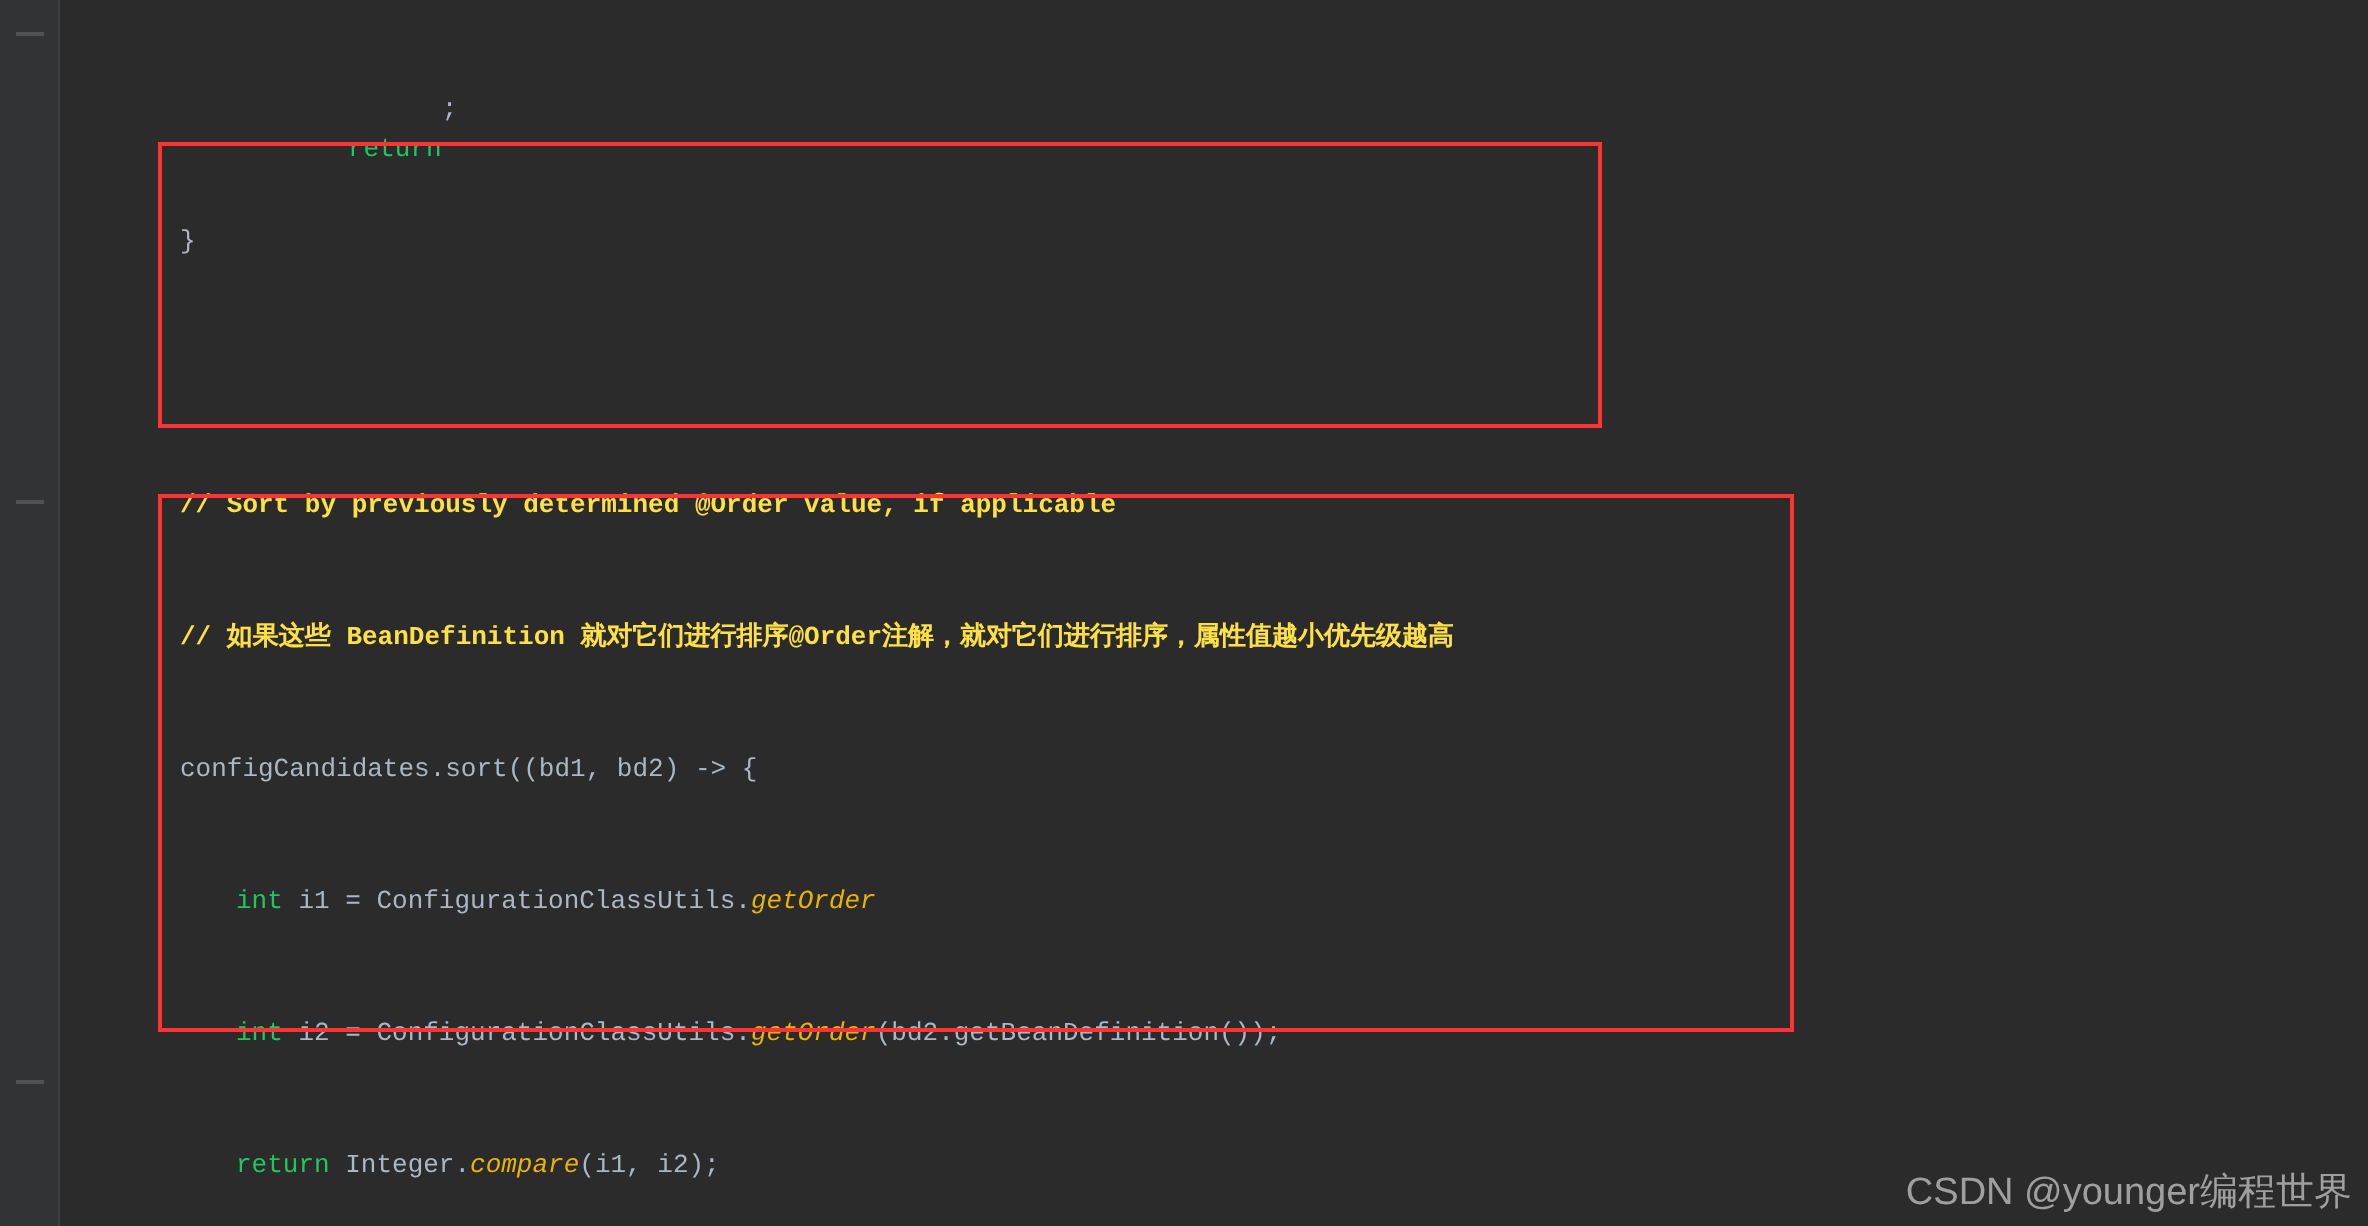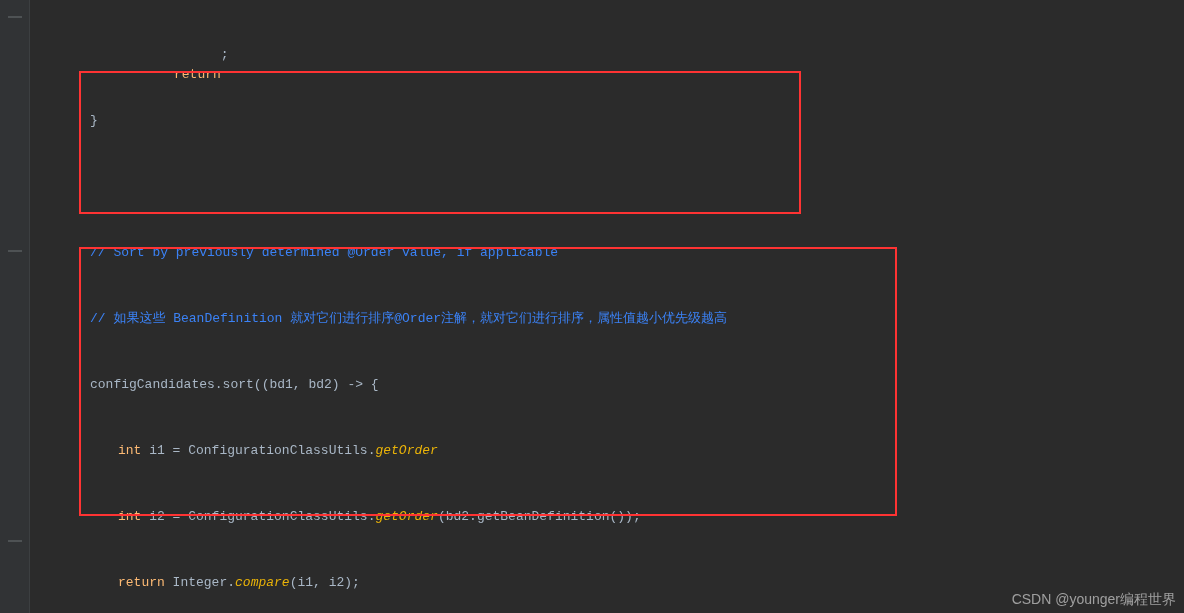--- a/index.html
+++ b/index.html
@@ -43,22 +43,22 @@
       white-space: pre;
     }
     .line {
       height: 22px;
       display: flex;
       align-items: center;
     }
     .indent-2 { padding-left: 56px; }
     .indent-3 { padding-left: 84px; align-items: flex-end; }
     .indent-5 { padding-left: 140px; }
-    .kw { color: #fdba74; margin-top: 40px; }
-    .comment { color: #3b82f6; }
+    .kw { color: #22c55e; margin-top: 40px; }
+    .comment { color: #fde047; font-weight: bold; }
     .method-i { color: #eab308; font-style: italic; }
     .box1 {
       position: absolute;
       left: 79px;
       top: 71px;
       width: 722px;
       height: 143px;
       border: 2px solid #ff3333;
       pointer-events: none;
     }
@@ -69,21 +69,21 @@
       width: 818px;
       height: 269px;
       border: 2px solid #ff3333;
       pointer-events: none;
     }
     .watermark {
       position: absolute;
       bottom: 4px;
       right: 8px;
       color: #d0d0d0;
-      font-size: 14px;
+      font-size: 19px;
       opacity: 0.7;
       font-family: Arial, sans-serif;
     }
   </style>
 </head>
 <body>
 
 <div class="gutter">
   <div class="gutter-mark" style="top:16px;"></div>
   <div class="gutter-mark" style="top:250px;"></div>

